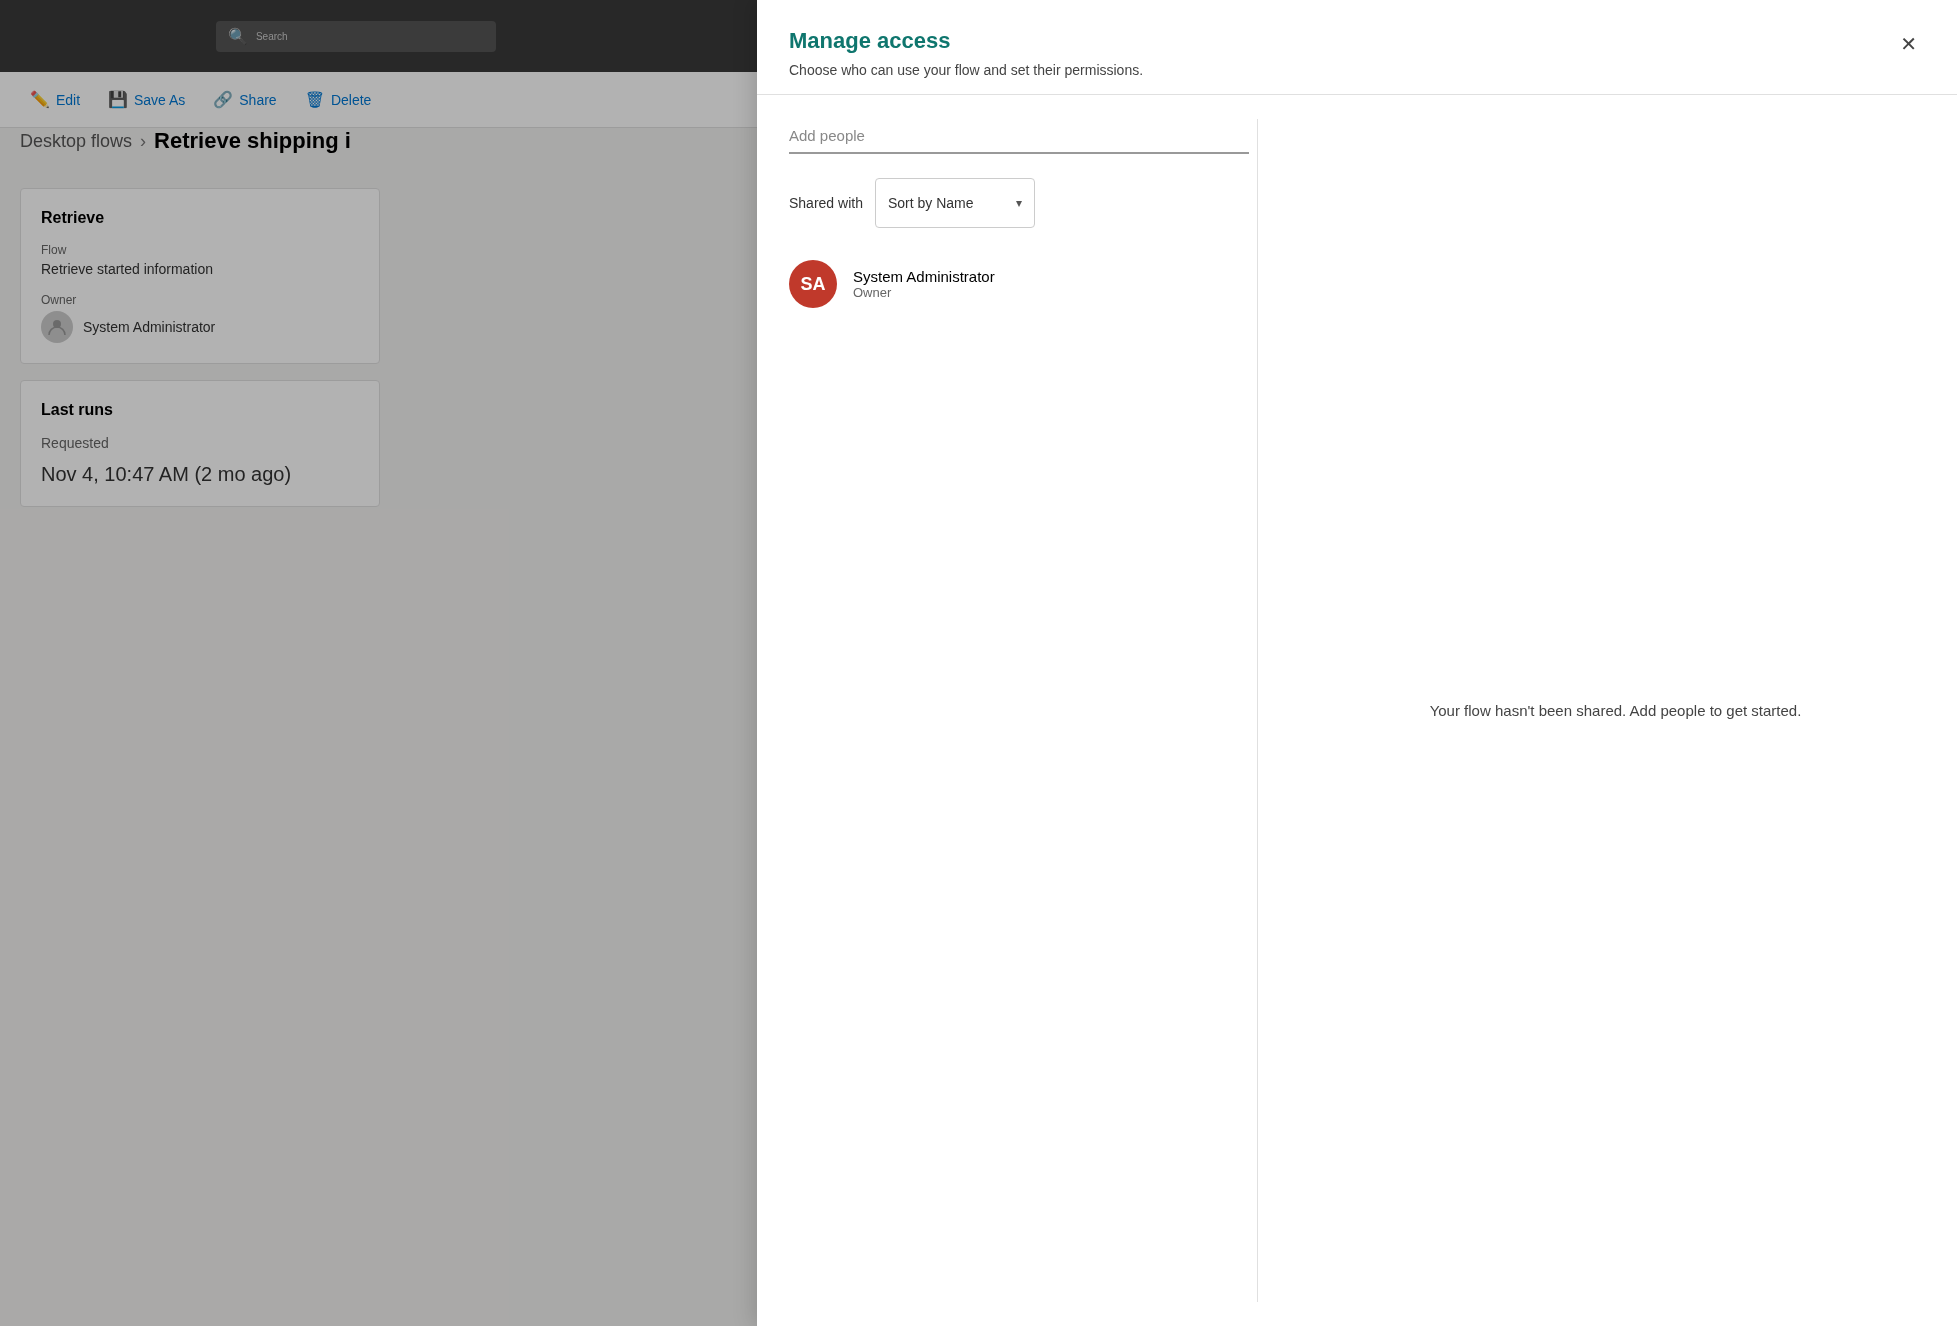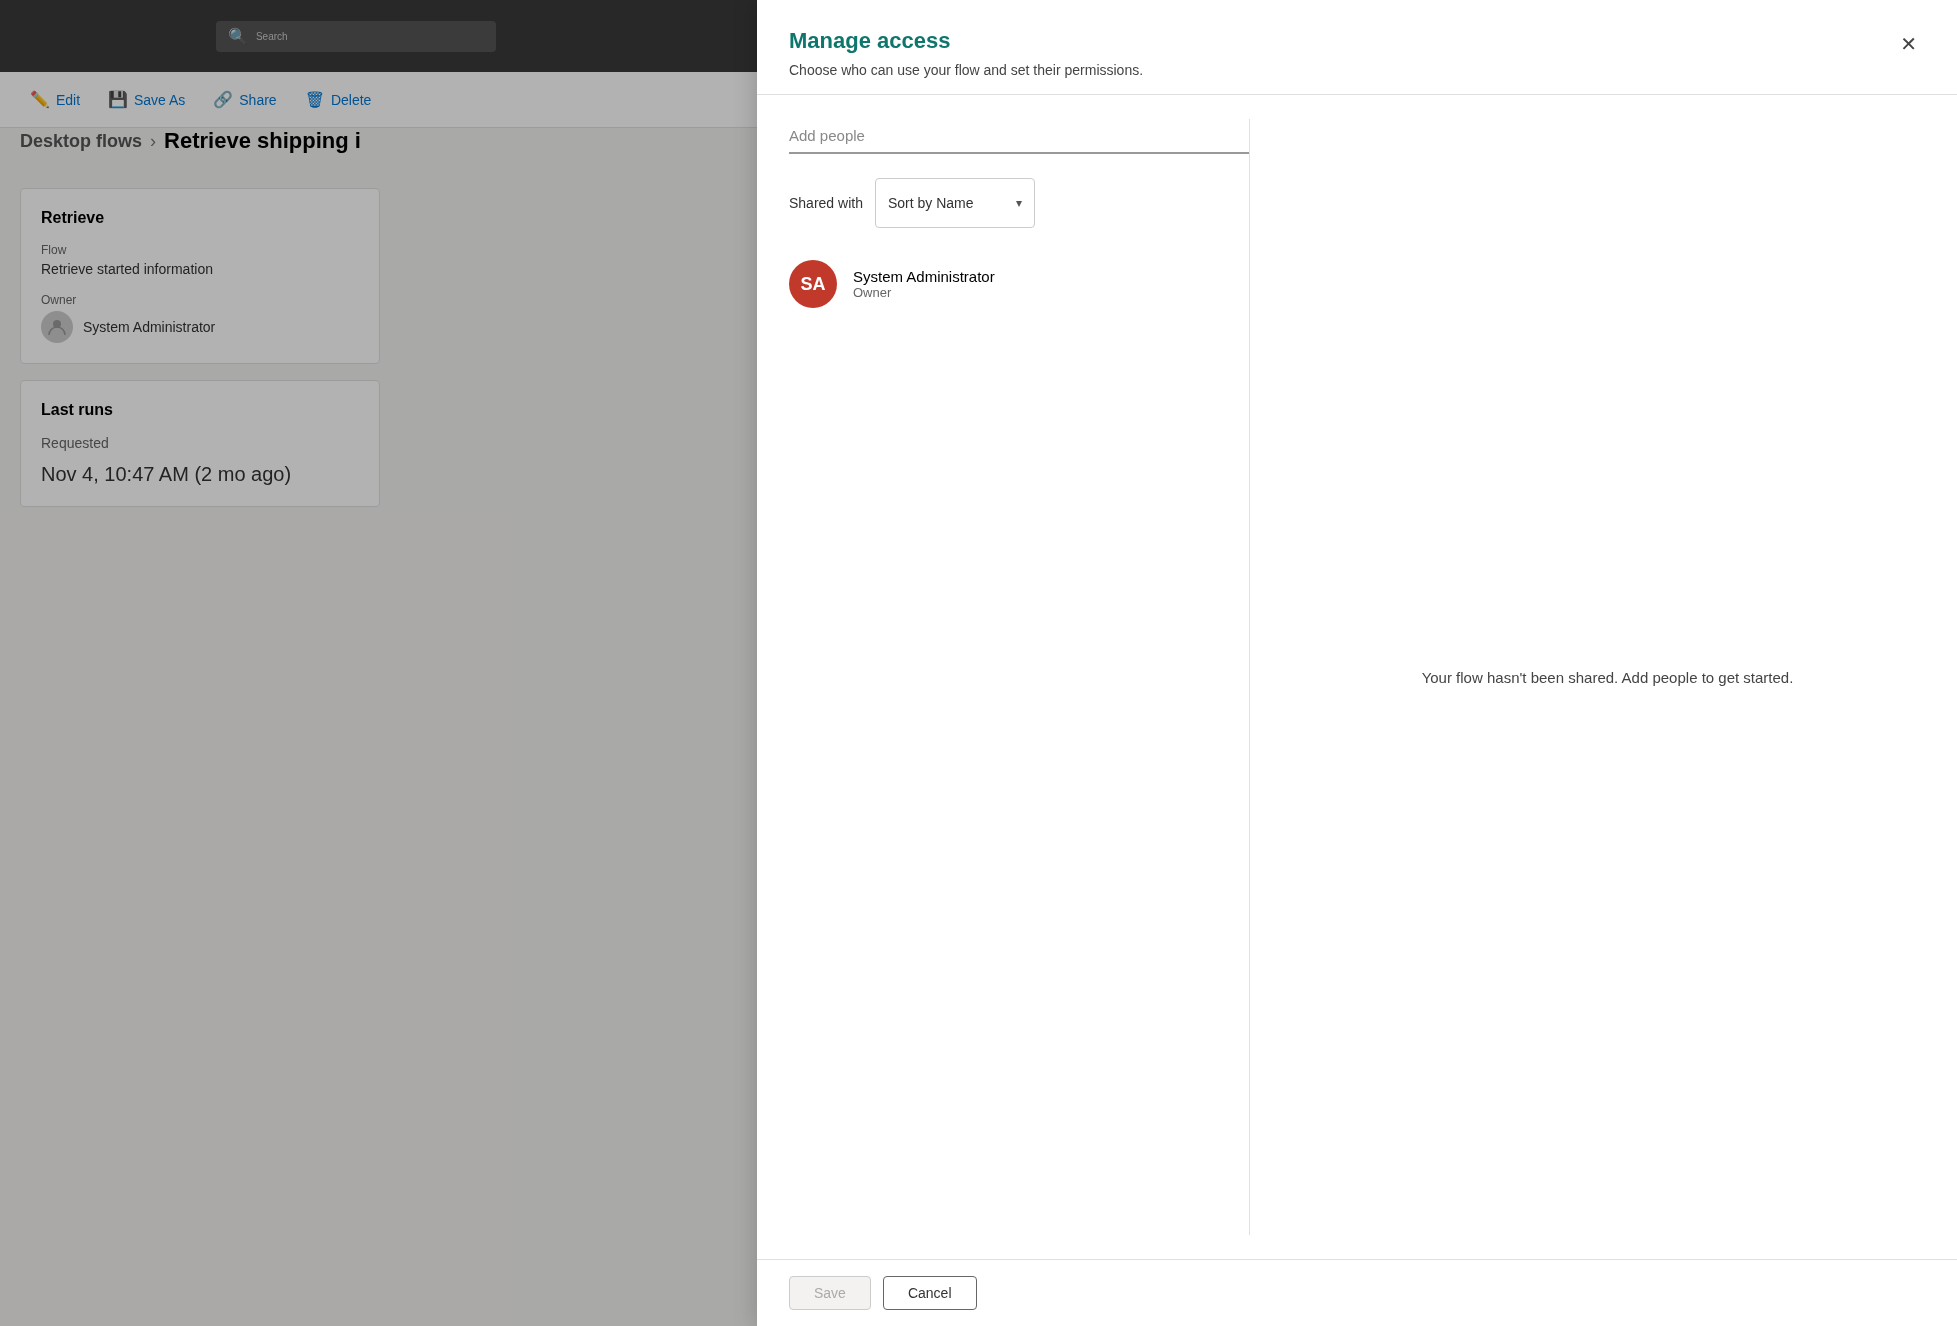--- a/index.html
+++ b/index.html
@@ -87,21 +87,20 @@
       top: 128px; left: 20px;
       display: flex;
       align-items: center;
       gap: 8px;
       font-size: 18px;
       color: #555;
     }
     .breadcrumb-link {
       color: #555;
       font-size: 18px;
-      font-weight: bold;
     }
     .breadcrumb-sep {
       color: #777;
       font-size: 18px;
     }
     .breadcrumb-current {
       color: #000;
       font-weight: 600;
       font-size: 22px;
     }
@@ -214,21 +213,21 @@
       color: #444;
       padding: 4px 8px;
       border-radius: 4px;
     }
 
     .modal-body {
       flex: 1;
       padding: 24px 32px;
       overflow-y: auto;
       display: flex;
-      gap: 0;
+      gap: 8px;
     }
 
     
     .left-section {
       width: 460px;
       flex-shrink: 0;
     }
 
     .add-people-input {
       width: 100%;
@@ -445,17 +444,13 @@
       </div>
     </div>
 
     <div class="section-divider"></div>
 
     <div class="right-section">
       <span class="empty-message">Your flow hasn't been shared. Add people to get started.</span>
     </div>
   </div>
 
-  <div class="modal-footer">
-    <button class="btn-save">Save</button>
-    <button class="btn-cancel">Cancel</button>
-  </div>
 </div>
 
 </body></html>

